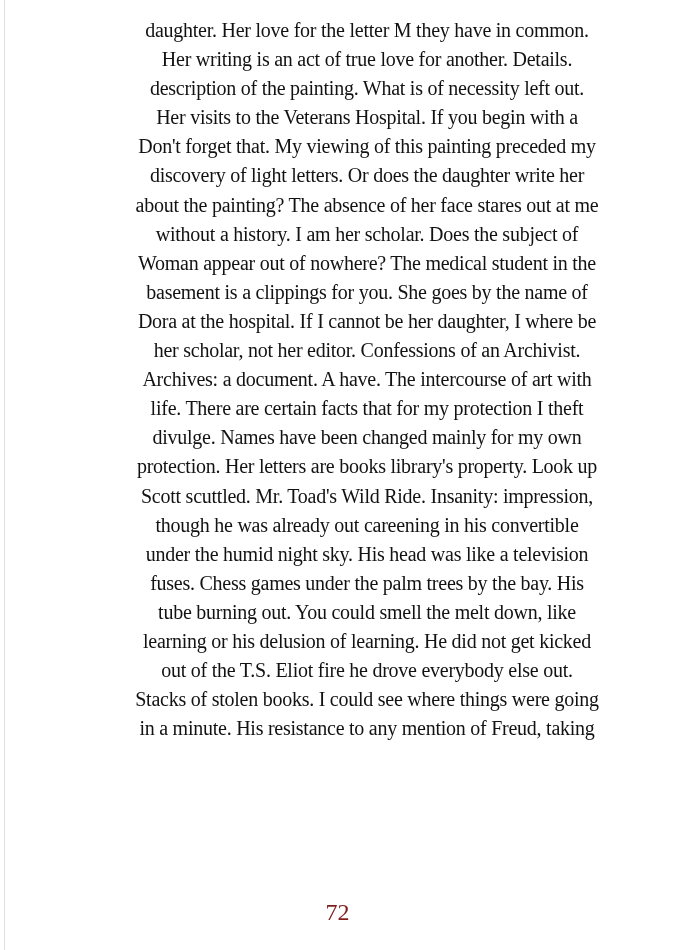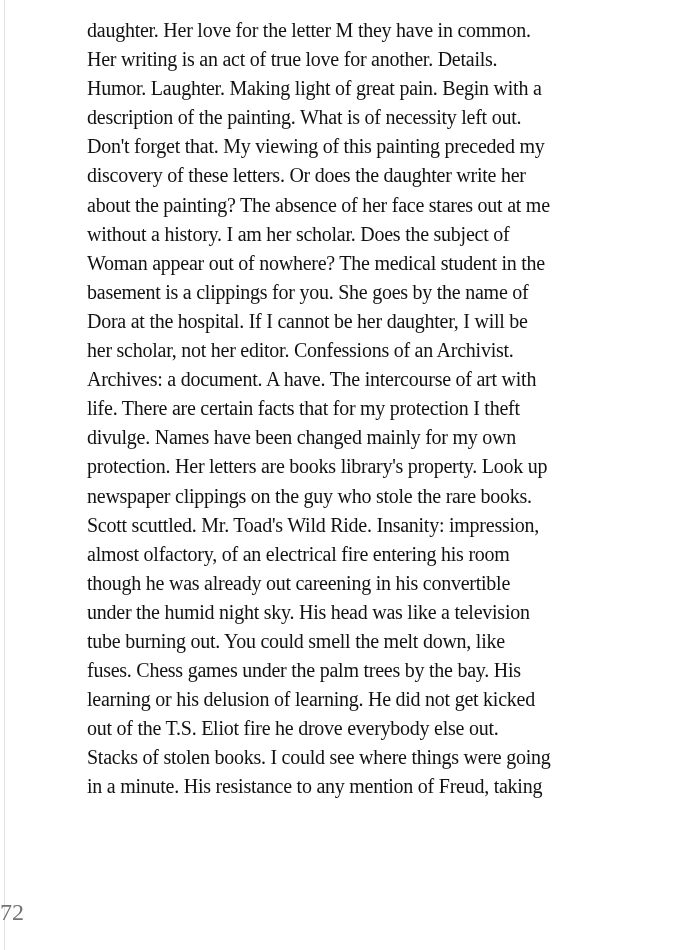--- a/index.html
+++ b/index.html
@@ -25,63 +25,62 @@
     background: #e0e0e0;
   }
   .text-block {
     position: absolute;
     left: 87px;
     top: 16px;
     width: 560px;
     font-size: 20px;
     line-height: 29.1px;
     letter-spacing: -0.25px;
-    text-align: left;
+    text-align: center;
   }
   .text-line {
     white-space: nowrap;
   }
   .page-number {
     position: absolute;
     left: 0;
     right: 0;
     top: 897px;
+    text-align: center;
     font-size: 24px;
     line-height: 30px;
-    color: #737373;
+    color: #7f1d1d;
   }
 </style>
 </head>
 <body>
 
 <div class="page">
   <div class="scan-edge"></div>
   <div class="text-block">
       <div class="text-line">daughter. Her love for the letter M they have in common.</div>
       <div class="text-line">Her writing is an act of true love for another. Details.</div>
-      <div class="text-line">Humor. Laughter. Making light of great pain. Begin with a</div>
       <div class="text-line">description of the painting. What is of necessity left out.</div>
+      <div class="text-line">Her visits to the Veterans Hospital. If you begin with a</div>
       <div class="text-line">Don't forget that. My viewing of this painting preceded my</div>
-      <div class="text-line">discovery of these letters. Or does the daughter write her</div>
+      <div class="text-line">discovery of light letters. Or does the daughter write her</div>
       <div class="text-line">about the painting? The absence of her face stares out at me</div>
       <div class="text-line">without a history. I am her scholar. Does the subject of</div>
       <div class="text-line">Woman appear out of nowhere? The medical student in the</div>
       <div class="text-line">basement is a clippings for you. She goes by the name of</div>
-      <div class="text-line">Dora at the hospital. If I cannot be her daughter, I will be</div>
+      <div class="text-line">Dora at the hospital. If I cannot be her daughter, I where be</div>
       <div class="text-line">her scholar, not her editor. Confessions of an Archivist.</div>
       <div class="text-line">Archives: a document. A have. The intercourse of art with</div>
       <div class="text-line">life. There are certain facts that for my protection I theft</div>
       <div class="text-line">divulge. Names have been changed mainly for my own</div>
       <div class="text-line">protection. Her letters are books library's property. Look up</div>
-      <div class="text-line">newspaper clippings on the guy who stole the rare books.</div>
       <div class="text-line">Scott scuttled. Mr. Toad's Wild Ride. Insanity: impression,</div>
-      <div class="text-line">almost olfactory, of an electrical fire entering his room</div>
       <div class="text-line">though he was already out careening in his convertible</div>
       <div class="text-line">under the humid night sky. His head was like a television</div>
+      <div class="text-line">fuses. Chess games under the palm trees by the bay. His</div>
       <div class="text-line">tube burning out. You could smell the melt down, like</div>
-      <div class="text-line">fuses. Chess games under the palm trees by the bay. His</div>
       <div class="text-line">learning or his delusion of learning. He did not get kicked</div>
       <div class="text-line">out of the T.S. Eliot fire he drove everybody else out.</div>
       <div class="text-line">Stacks of stolen books. I could see where things were going</div>
       <div class="text-line">in a minute. His resistance to any mention of Freud, taking</div>
     </div>
   <div class="page-number">72</div>
 </div>
 
 </body></html>

